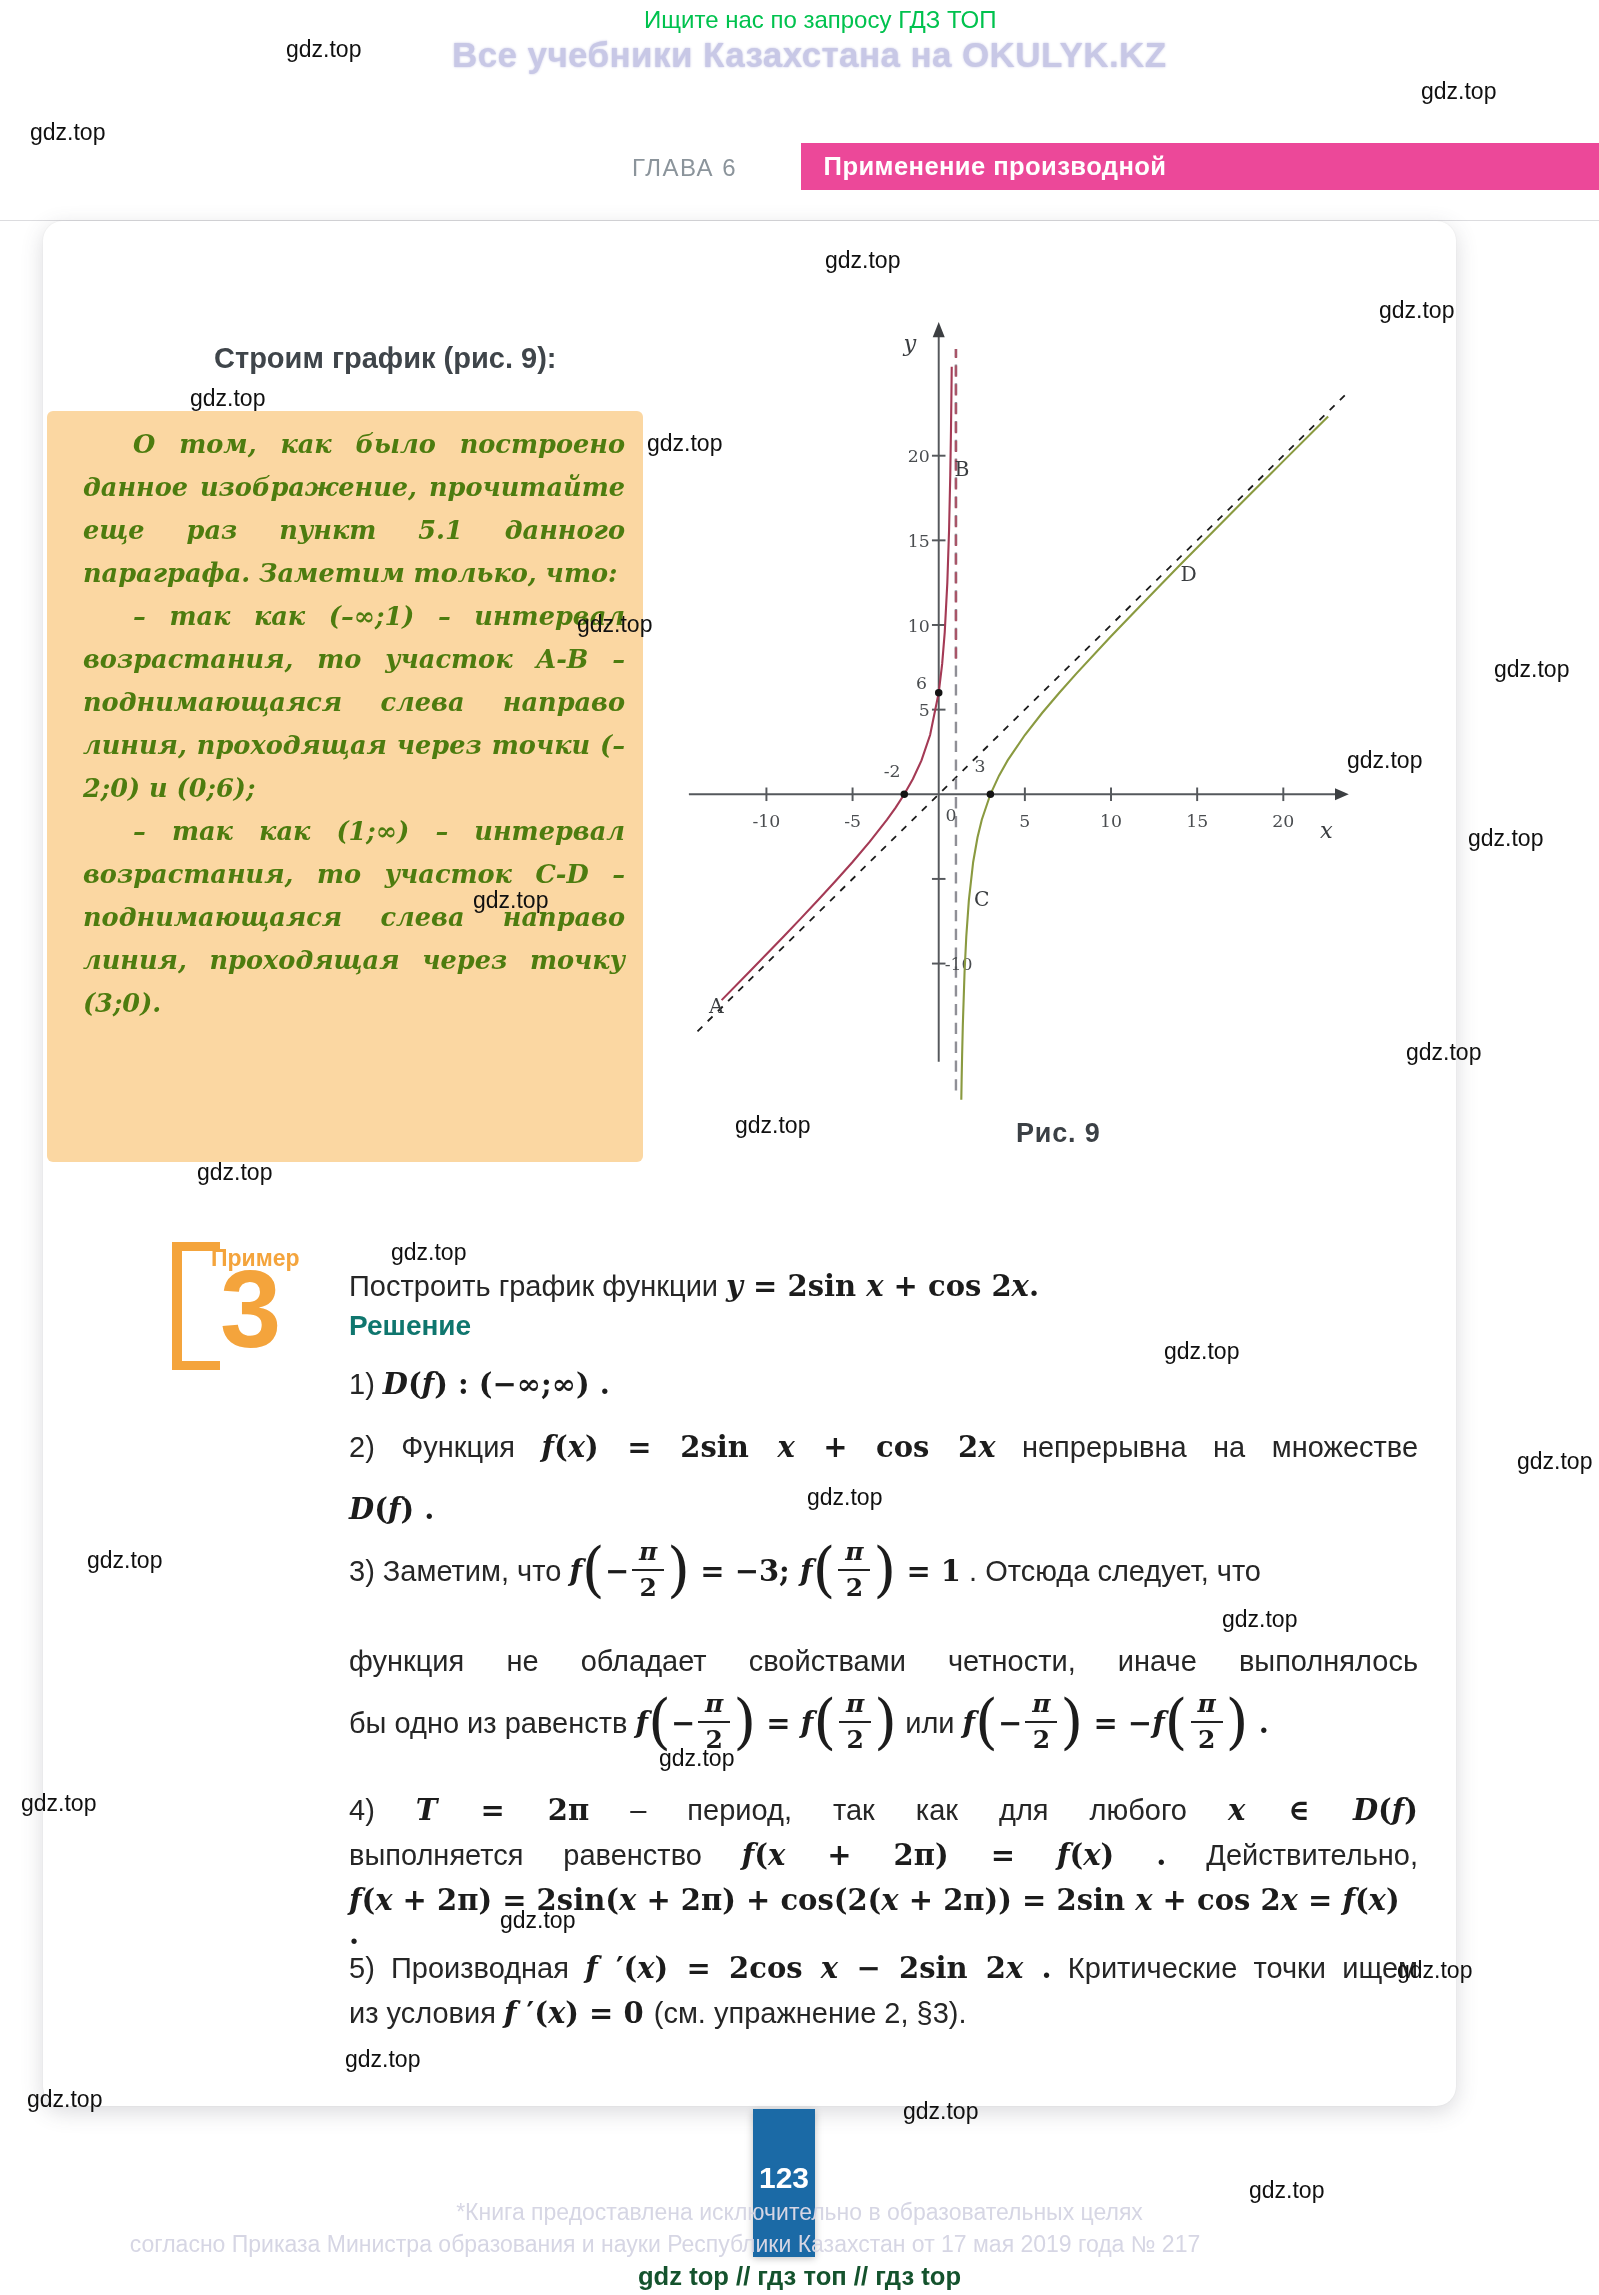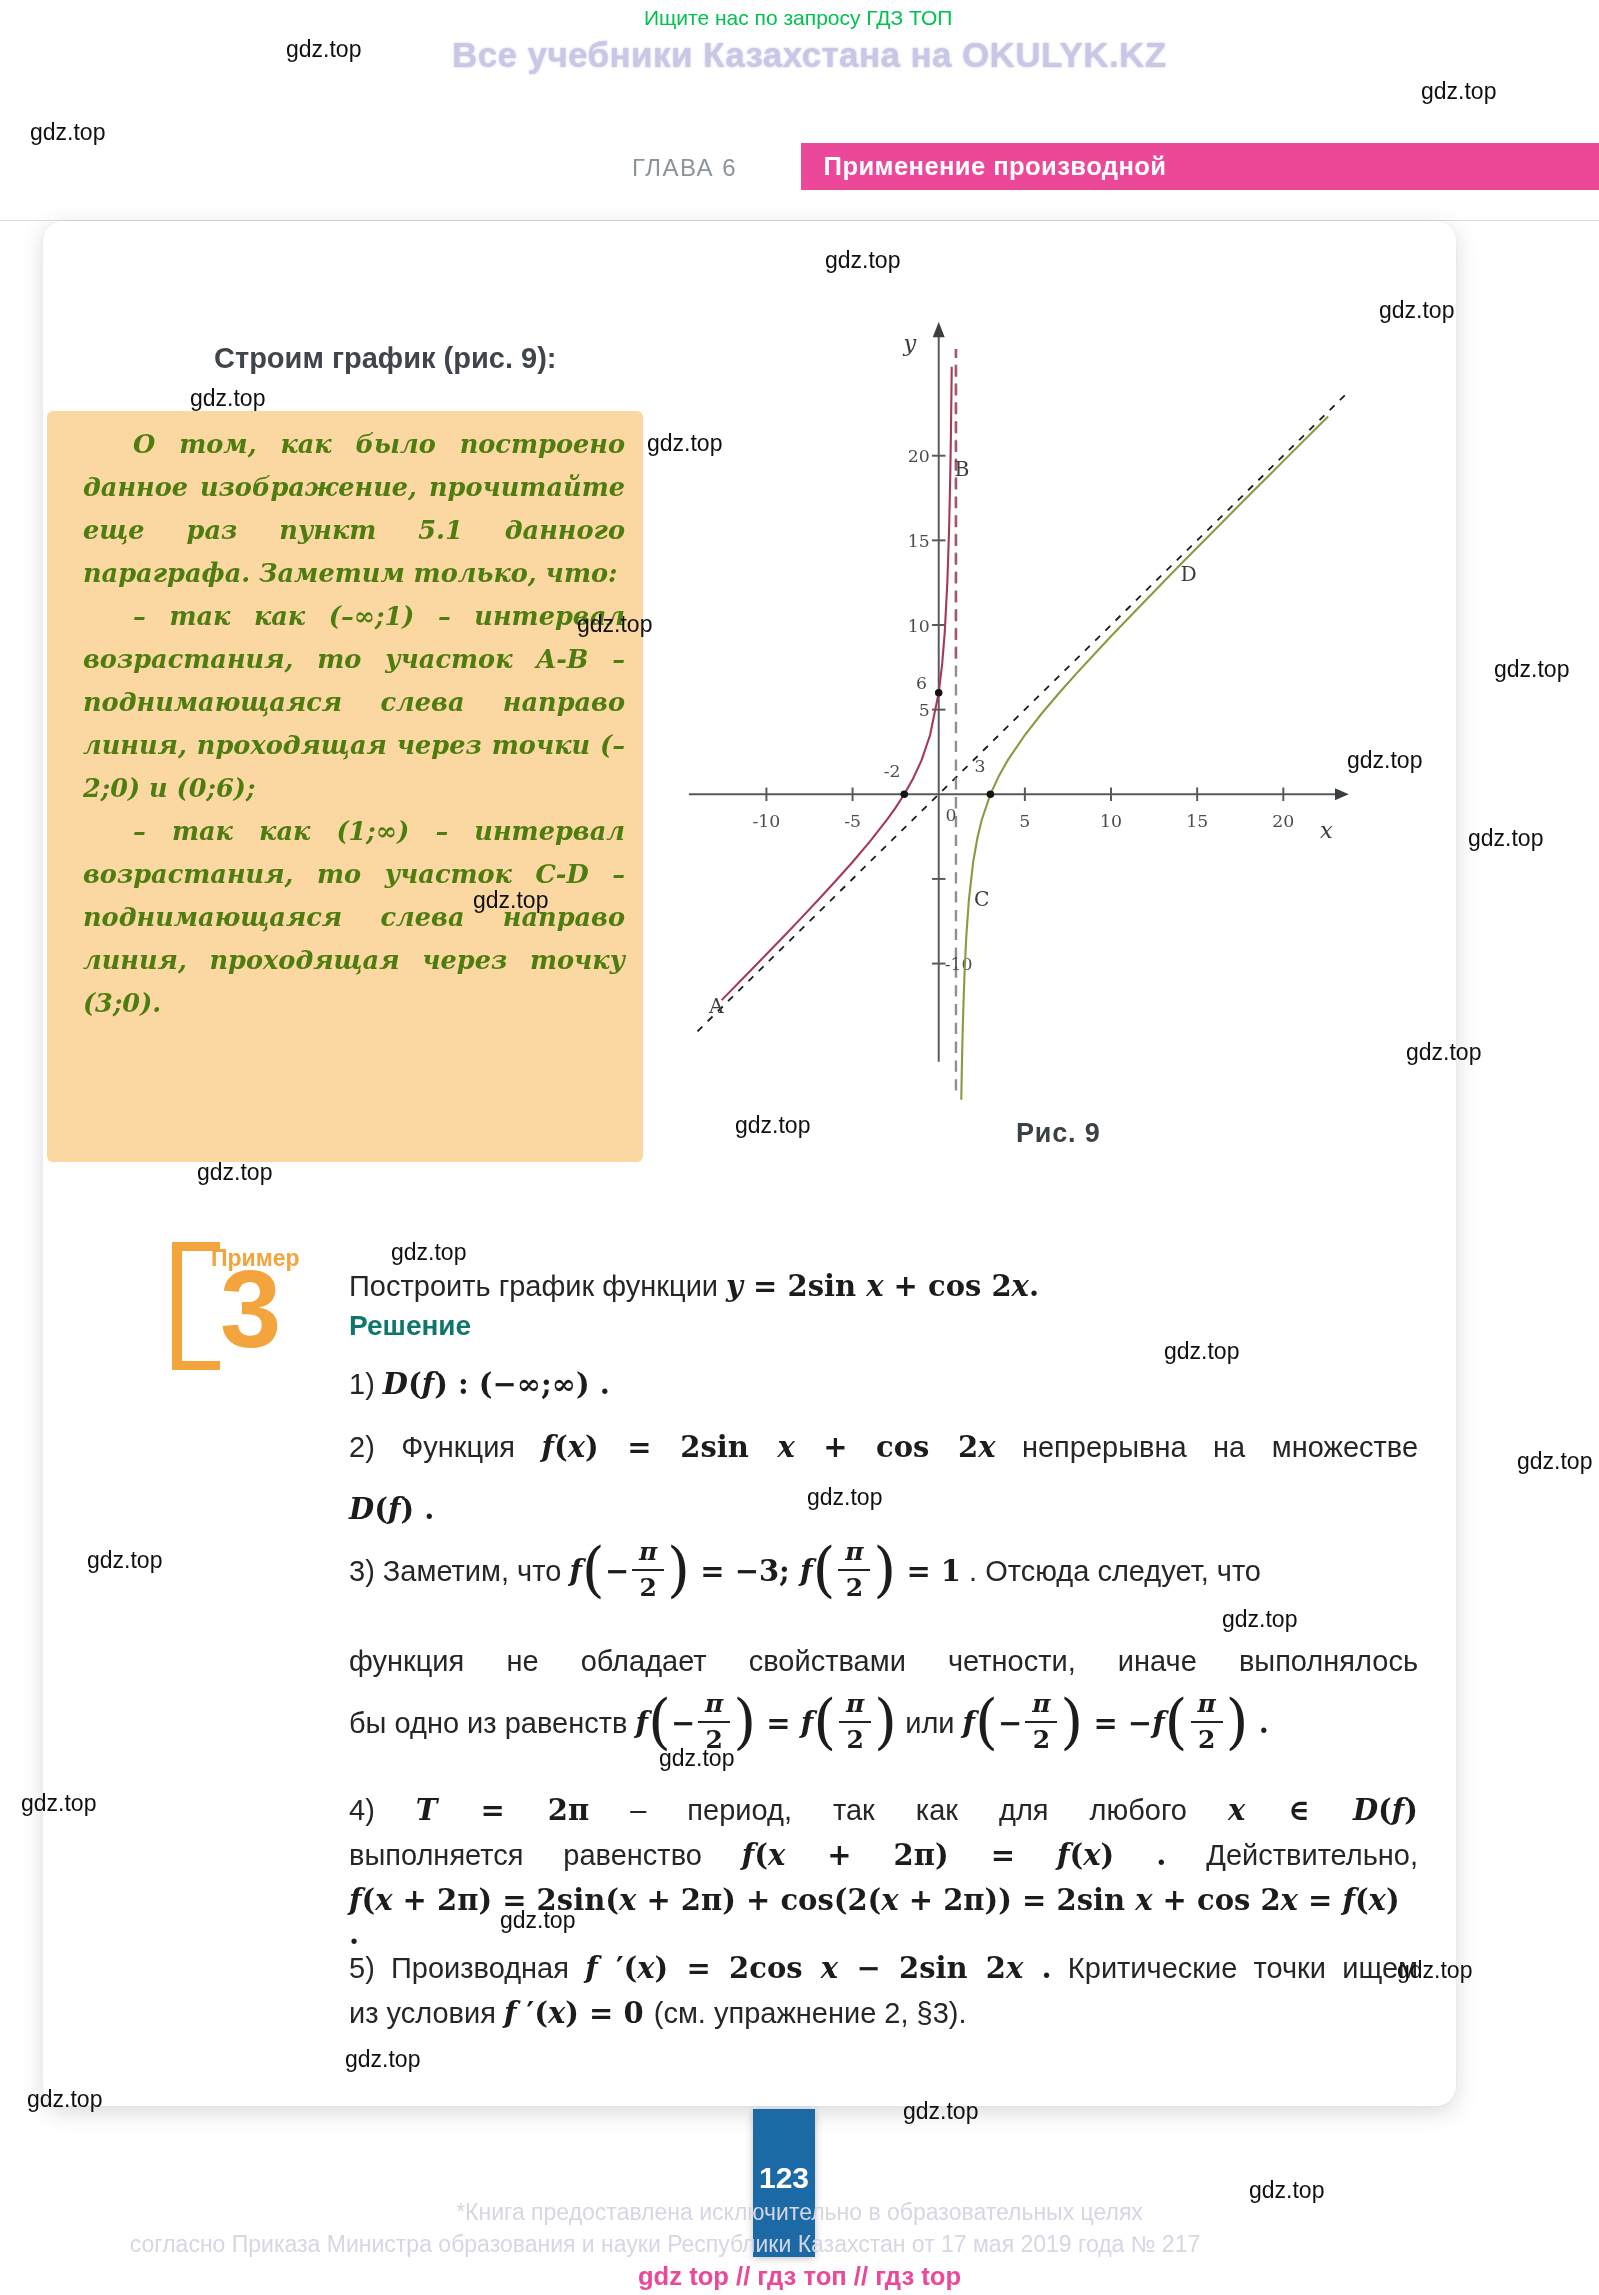--- a/index.html
+++ b/index.html
@@ -1,21 +1,21 @@
 <!DOCTYPE html>
 <html style="font-size:12px"><head>
 <meta charset="utf-8">
 <style>
   html,body{margin:0;padding:0;}
   body{width:1599px;height:2295px;position:relative;overflow:hidden;background:#ffffff;
        font-family:"Liberation Sans",sans-serif;}
   .abs{position:absolute;}
 
   
-  #promo{left:644px;top:6px;font-size:21px;font-weight:500;color:#00c24e;}
+  #promo{left:644px;top:6px;font-size:24px;font-weight:500;color:#00c24e;}
   #site-title{left:452px;top:35px;font-size:35px;font-weight:700;color:#c8c8e6;
               text-shadow:0 0 2.3px rgba(190,190,225,.9);letter-spacing:0.4px;}
   #chapter-label{left:632px;top:154px;font-size:24px;font-weight:500;color:#8b949b;letter-spacing:1.5px;}
   #chapter-bar{left:801px;top:143px;width:799px;height:47px;background:#ec4899;}
   #chapter-bar span{display:block;padding-left:22.6px;line-height:47px;font-size:25.6px;font-weight:700;
                     color:#ffffff;letter-spacing:0.4px;}
   #header-divider{left:0;top:220px;width:1599px;height:0;border-top:1.5px solid #dcdcdf;}
 
   
   #card{left:43px;top:221px;width:1413px;height:1885px;background:#ffffff;border-radius:19.6px;
@@ -67,21 +67,21 @@
         margin:0 3px;position:relative;top:-3.8px;}
   .ftop{font:italic 700 25px "DejaVu Serif",serif;border-bottom:2.3px solid #222;padding:0 6.8px 2.3px;color:#1c1c1c;}
   .fbot{font:700 25px "DejaVu Serif",serif;padding-top:2.3px;color:#1c1c1c;}
 
   
   #page-box{left:753px;top:2109px;width:62px;height:148px;background:#1b6aa6;
             box-shadow:0 2.3px 7.5px rgba(0,0,0,.25);}
   #page-box span{display:block;text-align:center;margin-top:52px;font-size:30px;font-weight:700;color:#ffffff;}
   #note1{left:0;top:2199px;width:1599px;text-align:center;font-size:23px;color:#d6d6e4;}
   #note2{left:0;top:2231px;width:1330px;text-align:center;font-size:23px;color:#d6d6e4;}
-  #links{left:0;top:2262px;width:1599px;text-align:center;font-size:25.6px;font-weight:700;color:#ec4899;}
+  #links{left:0;top:2262px;width:1599px;text-align:center;font-size:25.6px;font-weight:700;color:#14532d;}
 
   
   .wm{position:absolute;font-size:23px;color:#101010;font-family:"Liberation Sans",sans-serif;z-index:40;}
 </style>
 </head>
 <body>
 
 <div class="abs" id="promo">Ищите нас по запросу ГДЗ ТОП</div>
 <div class="abs" id="site-title">Все учебники Казахстана на OKULYK.KZ</div>
 <div class="abs" id="chapter-label">ГЛАВА 6</div>

